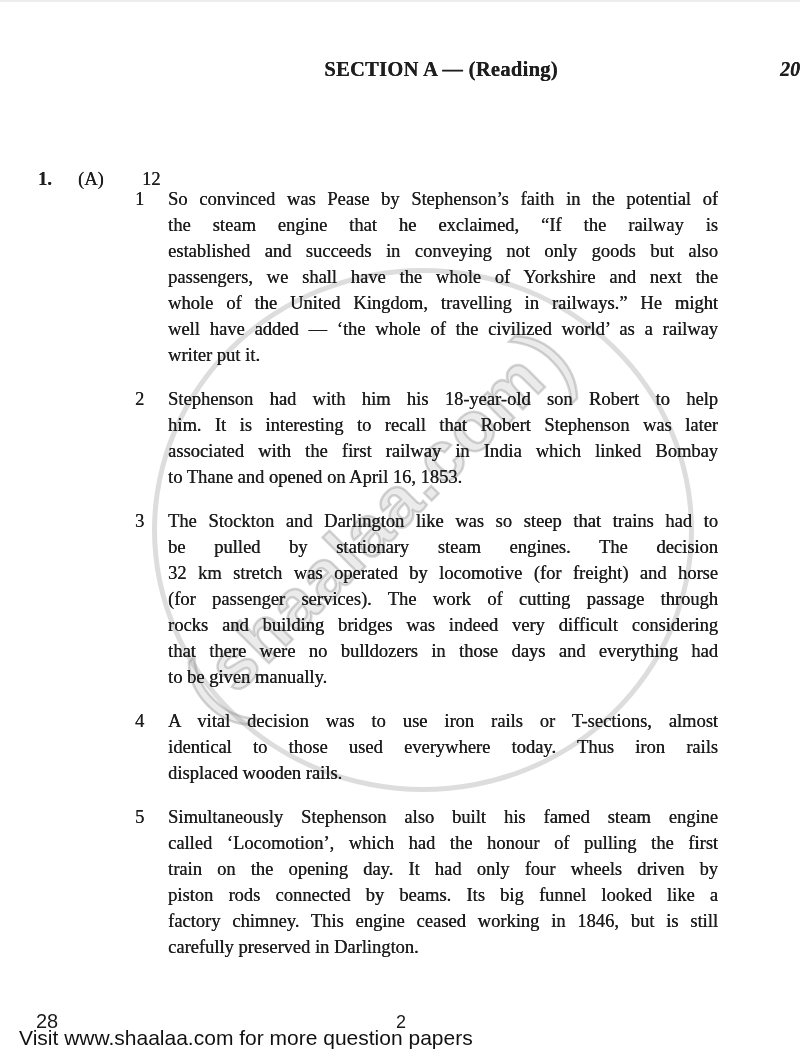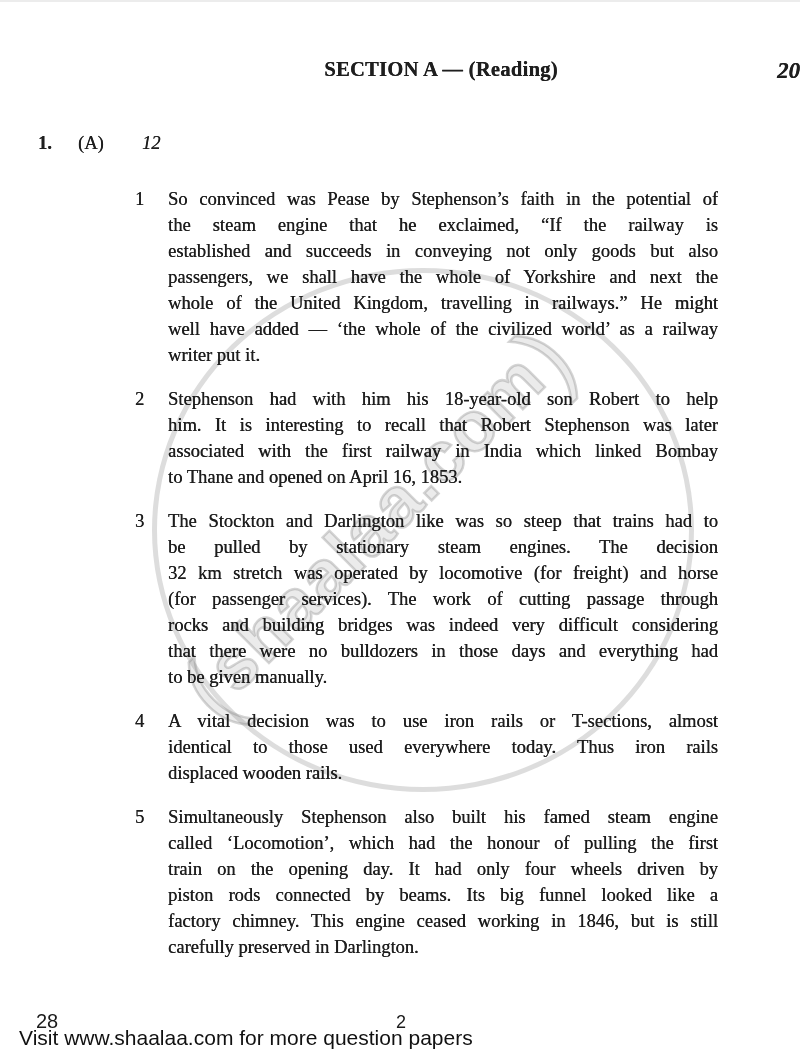--- a/index.html
+++ b/index.html
@@ -43,33 +43,33 @@
   
   .header-row { position: absolute; top: 58px; left: 0; width: 100%; padding-left: 41px; }
   .section-title {
     text-align: center;
     font-weight: bold;
     font-size: 20.5px;
     letter-spacing: 0.3px;
   }
   .marks-total {
     position: absolute; top: 0; right: 41px;
-    font-weight: bold; font-style: italic; font-size: 23px;
+    font-weight: bold; font-style: italic; font-size: 20px;
   }
 
   
   .qrow {
     position: absolute; top: 131px; left: 38px; right: 43px;
     display: flex; align-items: baseline;
     font-size: 18.5px; line-height: 24px;
   }
   .qnum  { width: 40px; font-weight: bold; }
   .qpart { width: 52px; }
   .qtext { flex: 1; }
-  .qmarks { font-style: italic; margin-left: 12px; }
+  .qmarks { margin-left: 12px; margin-top: 36px; }
 
   
   .passage {
     position: absolute; top: 186px; left: 135px; width: 583px;
     display: flex; flex-direction: column; gap: 18px;
     font-size: 18.5px;
   }
   .para { display: flex; }
   .para-num { width: 33px; line-height: 26px; }
   .para-body { width: 550px; }

